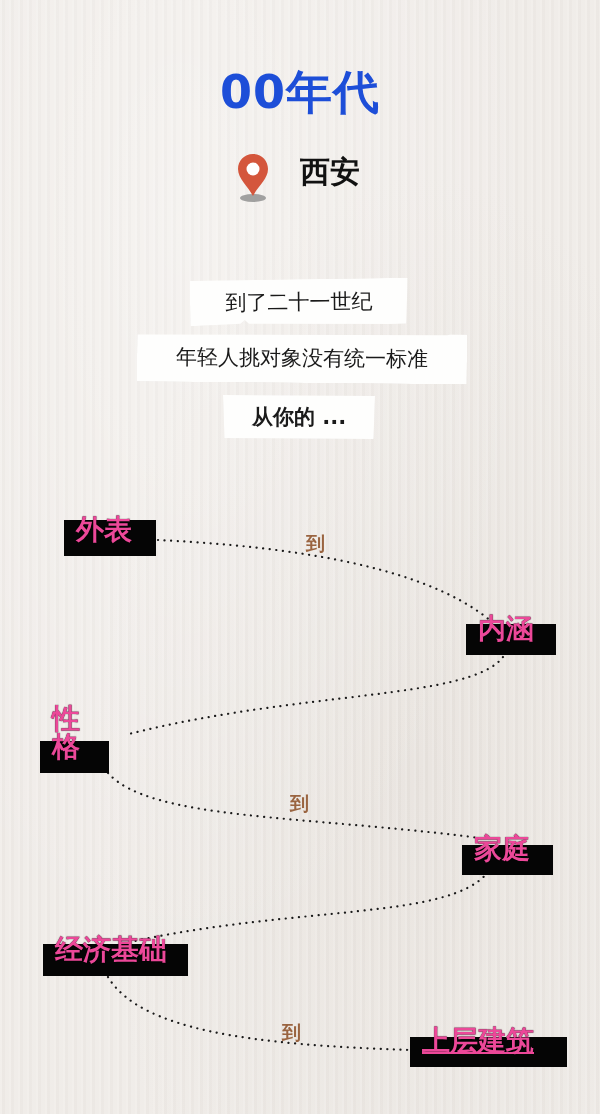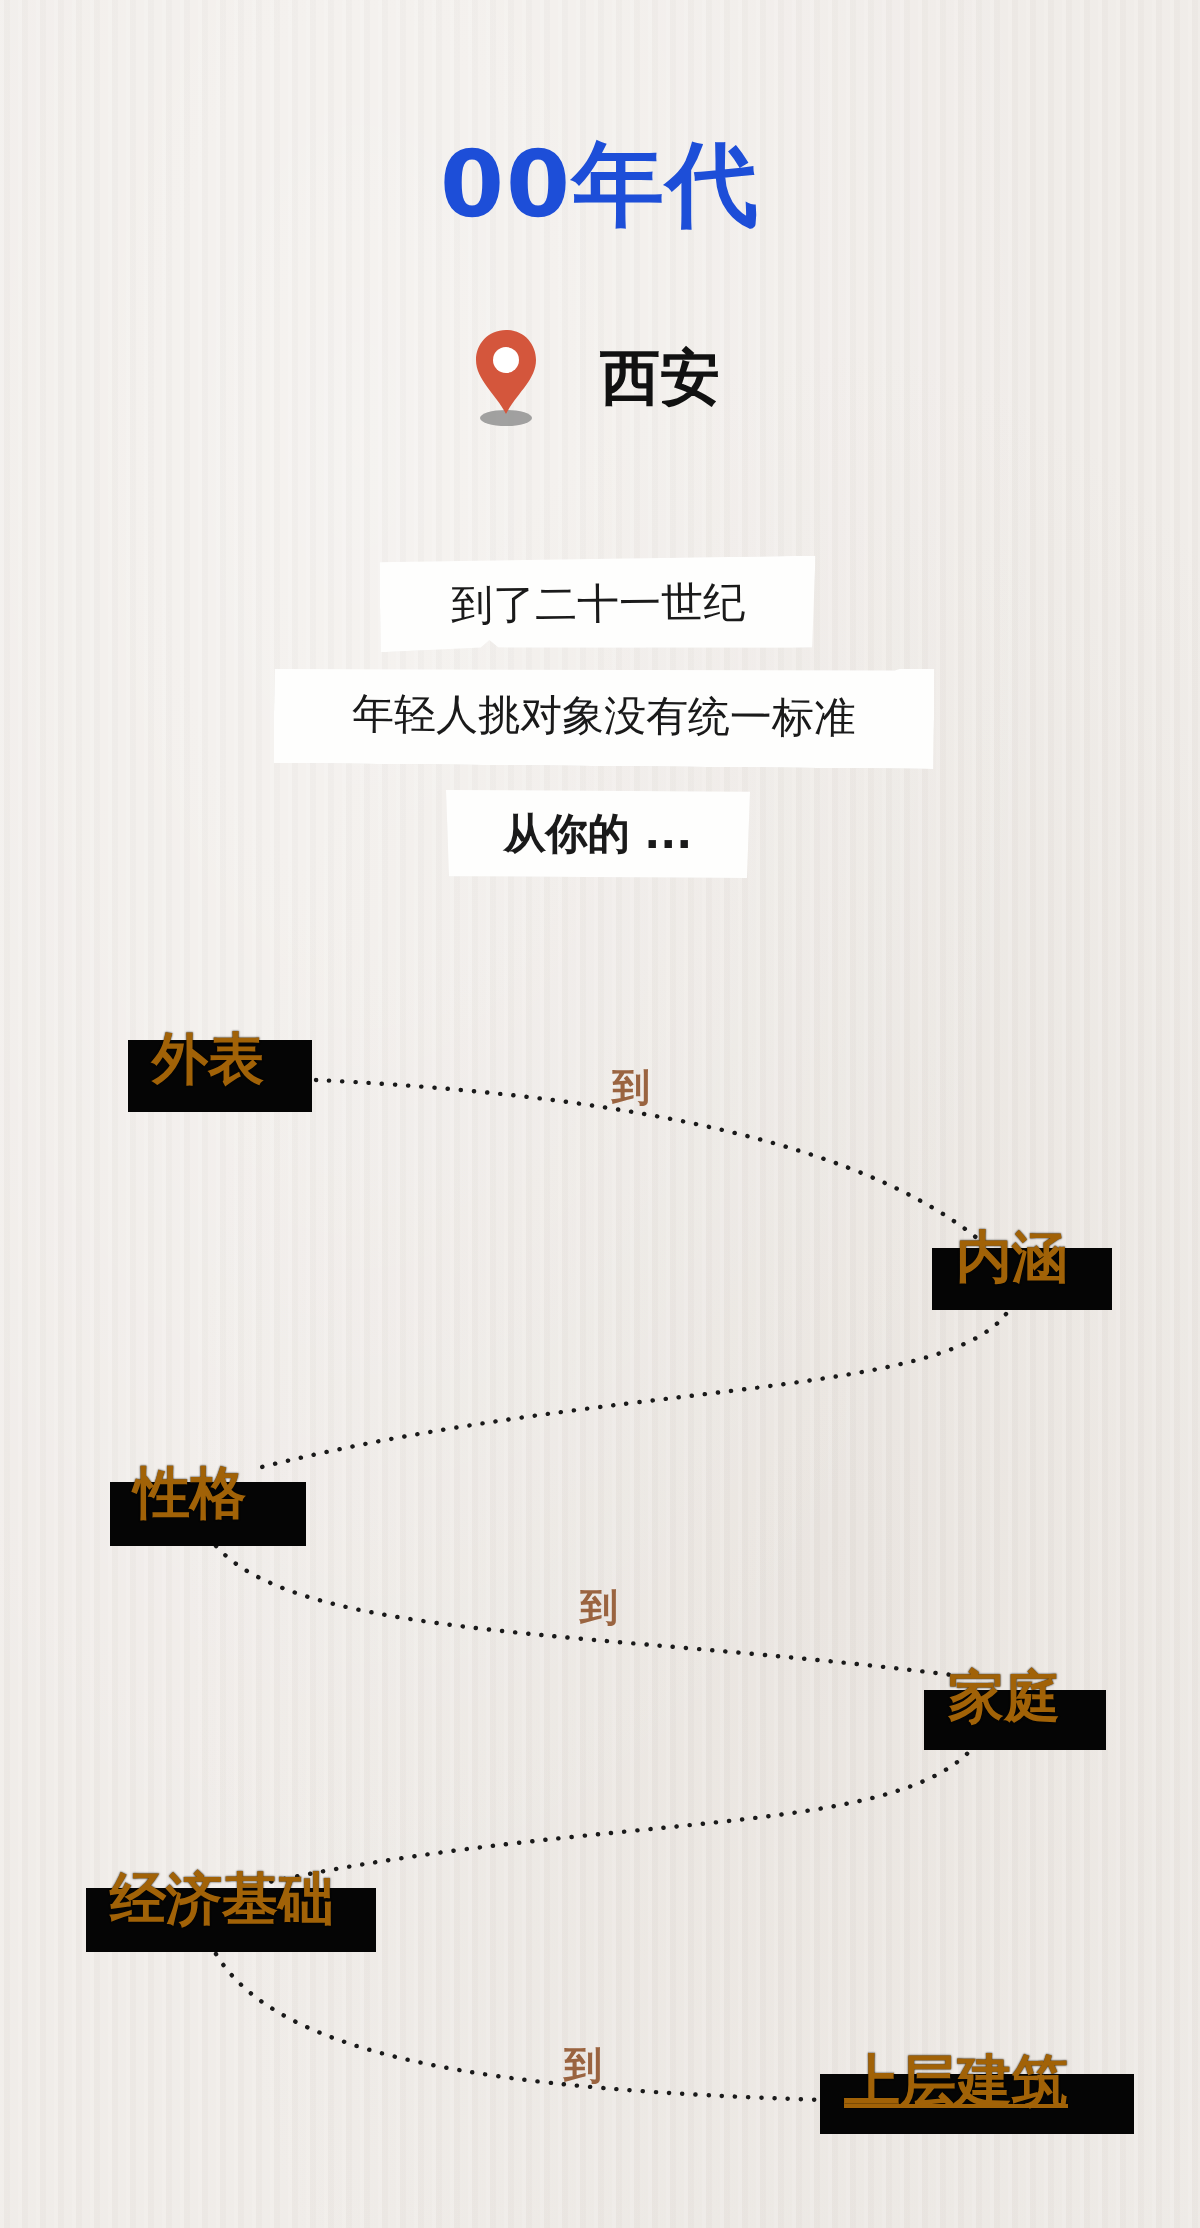--- a/index.html
+++ b/index.html
@@ -10,34 +10,34 @@
       repeating-linear-gradient(90deg, rgba(255,255,255,0.18) 0 2px, rgba(0,0,0,0.012) 2px 5px, rgba(255,255,255,0.08) 5px 9px),
       radial-gradient(ellipse at 30% 20%, rgba(255,255,255,0.35), rgba(0,0,0,0) 60%),
       radial-gradient(ellipse at 70% 70%, rgba(210,202,194,0.25), rgba(0,0,0,0) 55%);
     font-family: "DejaVu Sans", "Liberation Sans", sans-serif;
   }
   .title {
     position: absolute; left: 0; right: 0; top: 62px; text-align: center;
     font-size: 46px; font-weight: bold; color: #1d4ed8; letter-spacing: 1px;
   }
   .location {
-    position: absolute; top: 163px; left: 236px; height: 52px; display: flex; align-items: center;
+    position: absolute; top: 152px; left: 236px; height: 52px; display: flex; align-items: flex-start;
   }
   .pin { width: 34px; height: 52px; position: relative; }
   .loc-text { margin-left: 30px; font-size: 30px; font-weight: bold; color: #111; }
   .strip {
     position: absolute; background: #fefefd; color: #1a1a1a;
     font-size: 21px; display: flex; align-items: center; justify-content: center;
     box-shadow: 0 1px 1px rgba(0,0,0,0.04);
   }
   .s1 { left: 190px; top: 279px; width: 218px; height: 46px; transform: rotate(-0.6deg); clip-path: polygon(0 2%, 100% 0, 99% 100%, 27% 96%, 25% 88%, 23% 96%, 0 100%); }
   .s2 { left: 137px; top: 333px; width: 330px; height: 50px; transform: rotate(0.5deg); clip-path: polygon(0 6%, 94% 2%, 95% 0, 100% 0, 100% 100%, 0 100%); }
   .s3 { left: 223px; top: 395px; width: 152px; height: 44px; clip-path: polygon(0 0, 100% 2%, 99% 100%, 1% 98%); font-weight: bold; }
   .tag {
-    position: absolute; background: #050505; color: #a16207; font-weight: bold;
+    position: absolute; background: #050505; color: #ec4899; font-weight: bold;
     font-size: 28px; line-height: 1; display: flex; align-items: flex-end; padding: 0 10px 4px 12px;
     box-sizing: border-box;
   }
   .tag span { position: relative; top: -8px; text-shadow: 0 0 1px #000; }
   .to {
     position: absolute; color: #9a6440; font-size: 19px; font-weight: bold;
   }
   svg.paths { position: absolute; left: 0; top: 0; }
 </style>
 </head>
@@ -78,21 +78,21 @@
 
 <div class="tag" style="left:64px;top:520px;width:92px;height:36px;">
     <span>外表</span>
   </div>
 <div class="to" style="left:306px;top:531px;">到</div>
 
 <div class="tag" style="left:466px;top:624px;width:90px;height:31px;text-align:right;">
     <span>内涵</span>
   </div>
 
-<div class="tag" style="left:55px;top:741px;width:98px;height:32px;">
+<div class="tag" style="left:40px;top:741px;width:69px;height:32px;">
     <span>性格</span>
   </div>
 <div class="to" style="left:290px;top:791px;">到</div>
 
 <div class="tag" style="left:462px;top:845px;width:91px;height:30px;text-align:right;">
     <span>家庭</span>
   </div>
 
 <div class="tag" style="left:43px;top:944px;width:145px;height:32px;">
     <span>经济基础</span>

